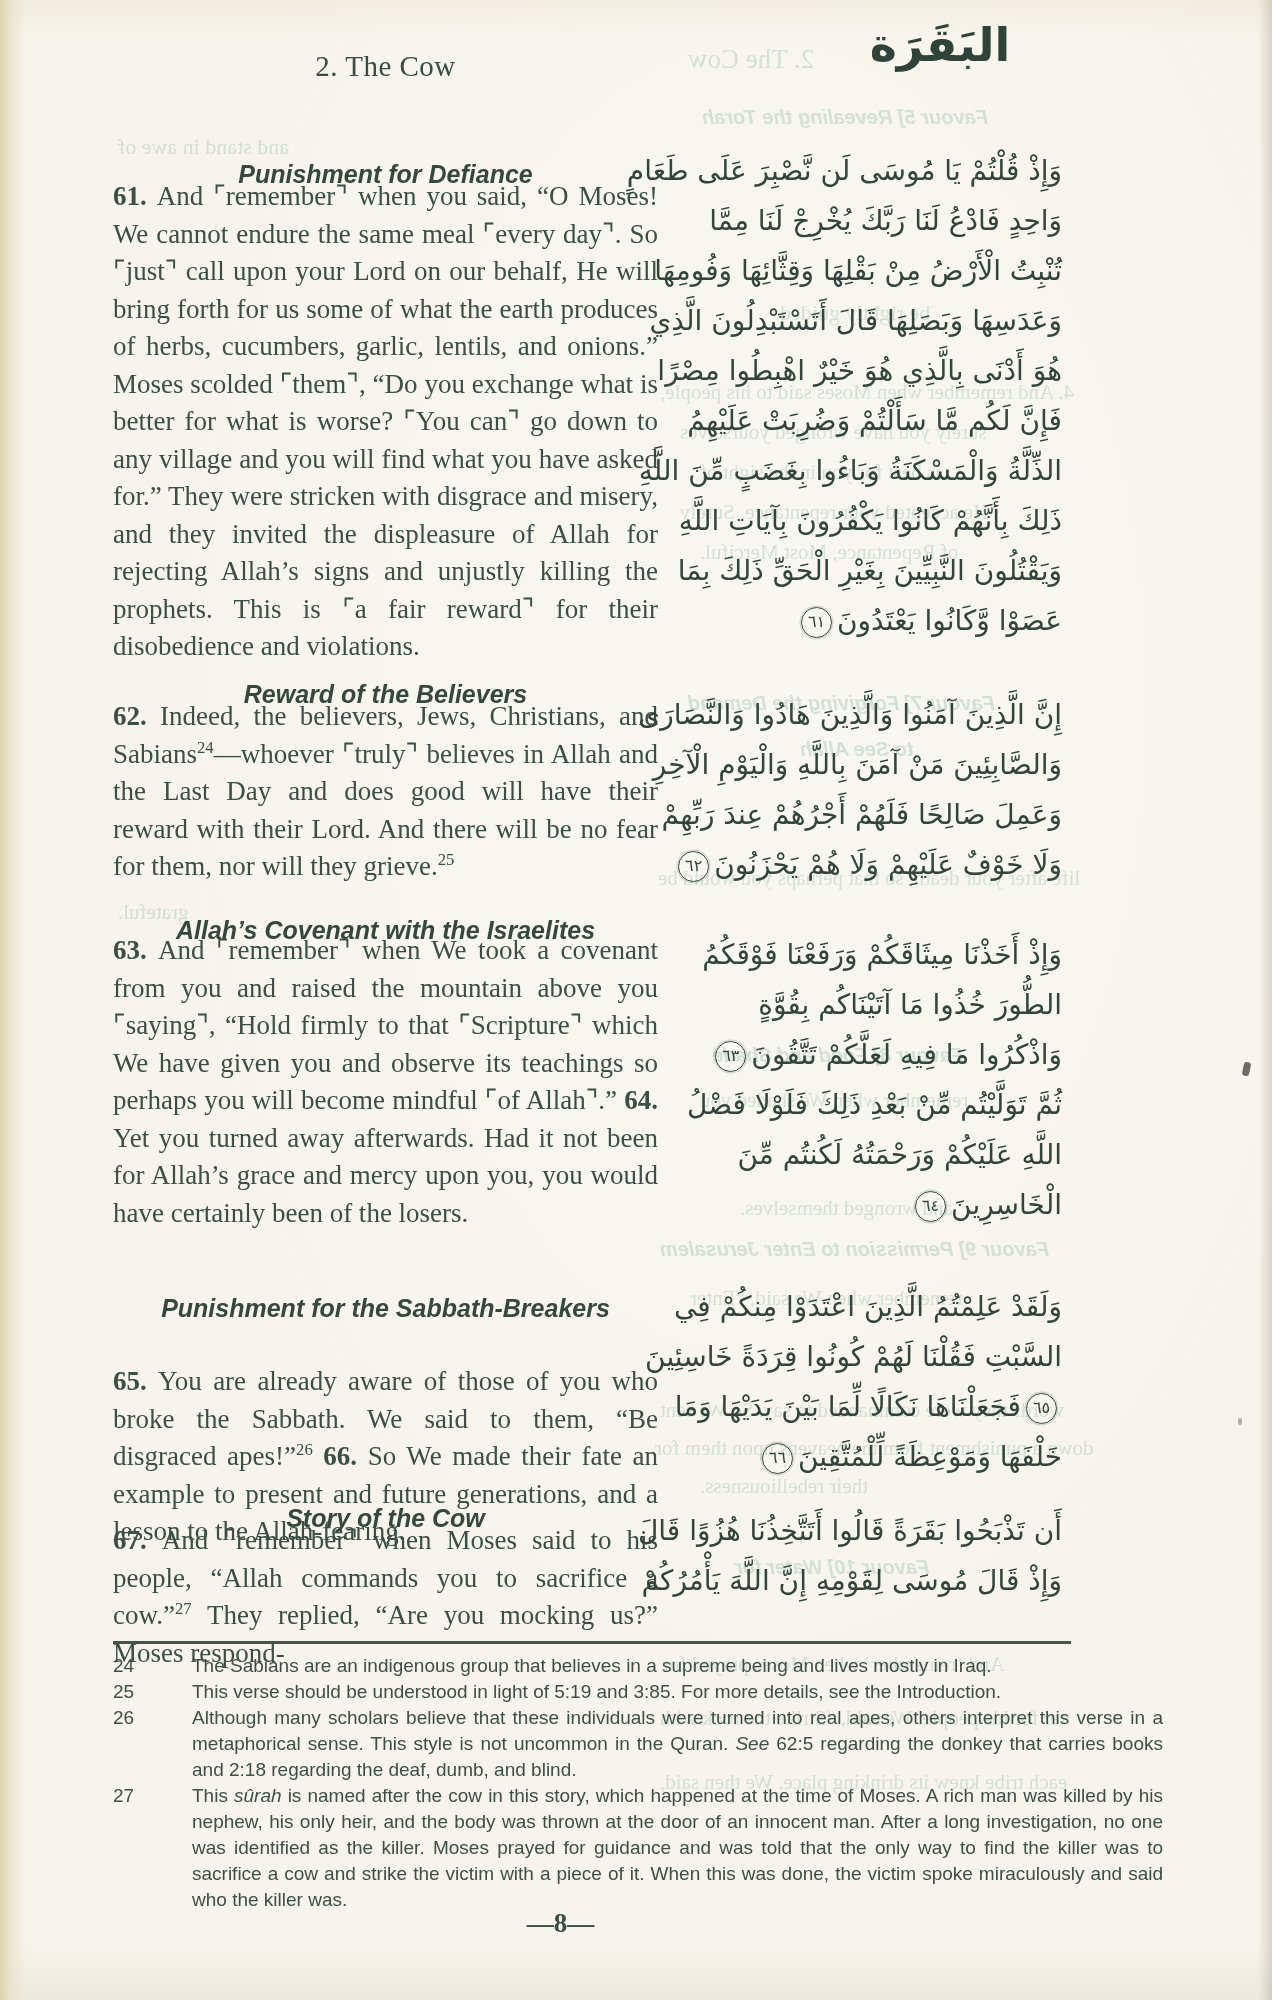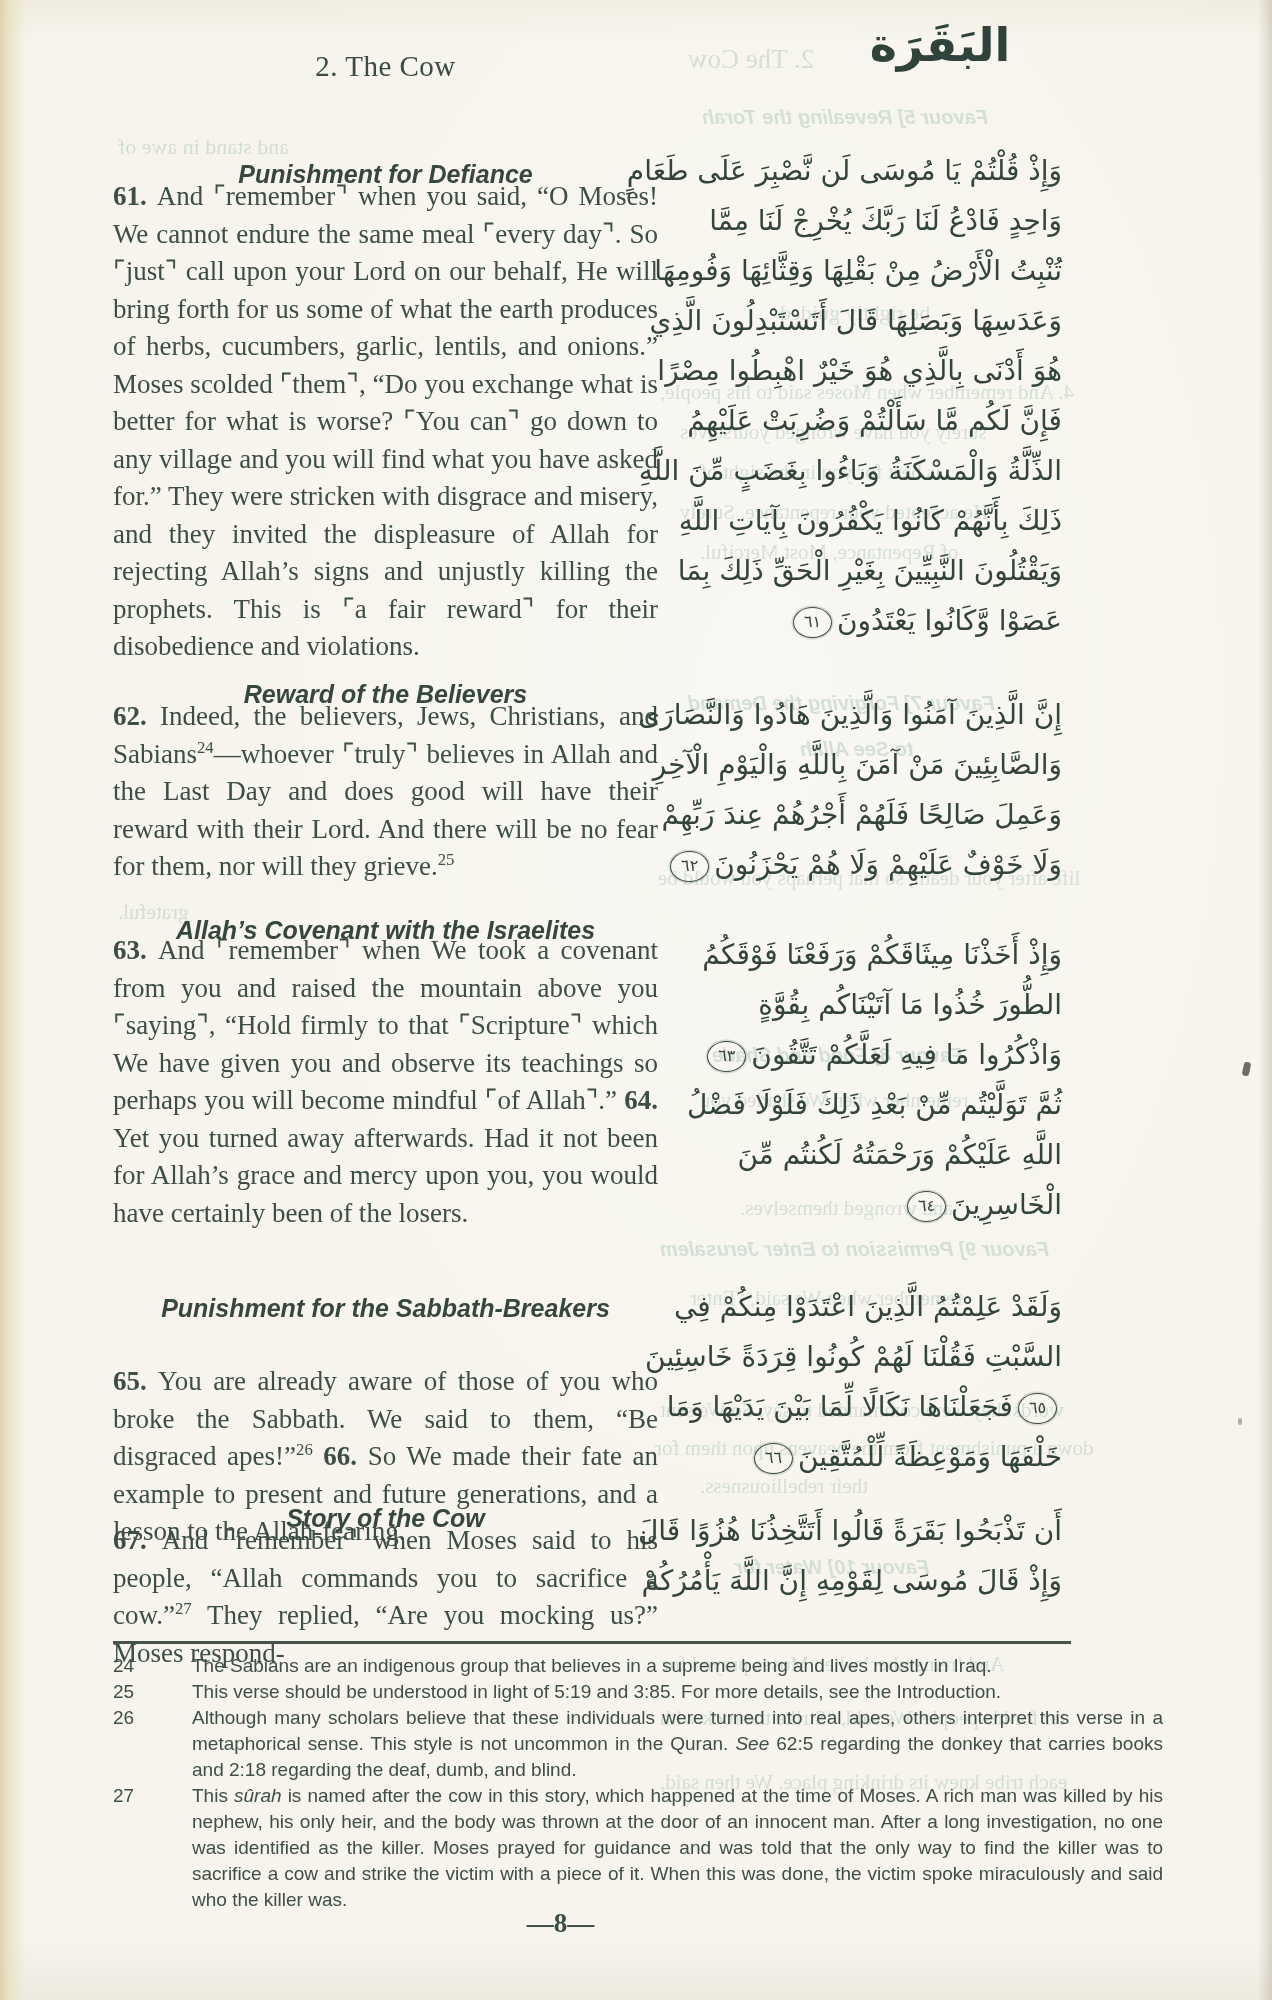--- a/index.html
+++ b/index.html
@@ -41,21 +41,21 @@
     font-size:25px;color:#36473e;margin-top:22px;}
   .epara{position:absolute;left:113px;width:545px;text-align:justify;
     font-size:27px;line-height:37.5px;color:#3c4e45;}
   .epara .b{font-weight:bold;}
   .epara .sup, .fntext .sup{font-size:62%;vertical-align:super;line-height:0;}
 
   
   .ablock{position:absolute;left:680px;width:382px;direction:rtl;
     font-family:"DejaVu Sans",sans-serif;font-size:28px;color:#32443b;}
   .aline{white-space:nowrap;text-align:right;line-height:50px;height:50px;overflow:visible;}
-  .ayah{display:inline-block;box-sizing:border-box;width:39px;height:31px;line-height:28px;
+  .ayah{display:inline-block;box-sizing:border-box;width:31px;height:31px;line-height:28px;
     border:1.5px solid #3a4b42;border-radius:50%;text-align:center;font-size:16px;
     margin:0 5px;vertical-align:middle;box-shadow:0 0 0 1.5px rgba(58,75,66,.18);}
 
   
   .fnrule{position:absolute;left:113px;top:1641px;width:958px;height:2.5px;background:#44544b;}
   .fns{position:absolute;left:113px;top:1653px;width:1050px;
     font-family:"Liberation Sans",sans-serif;font-size:19px;line-height:26px;color:#3f4e46;}
   .fnrow{display:flex;align-items:flex-start;}
   .fnnum{flex:0 0 48px;}
   .fntext{flex:1;text-align:justify;margin-left:31px;}

